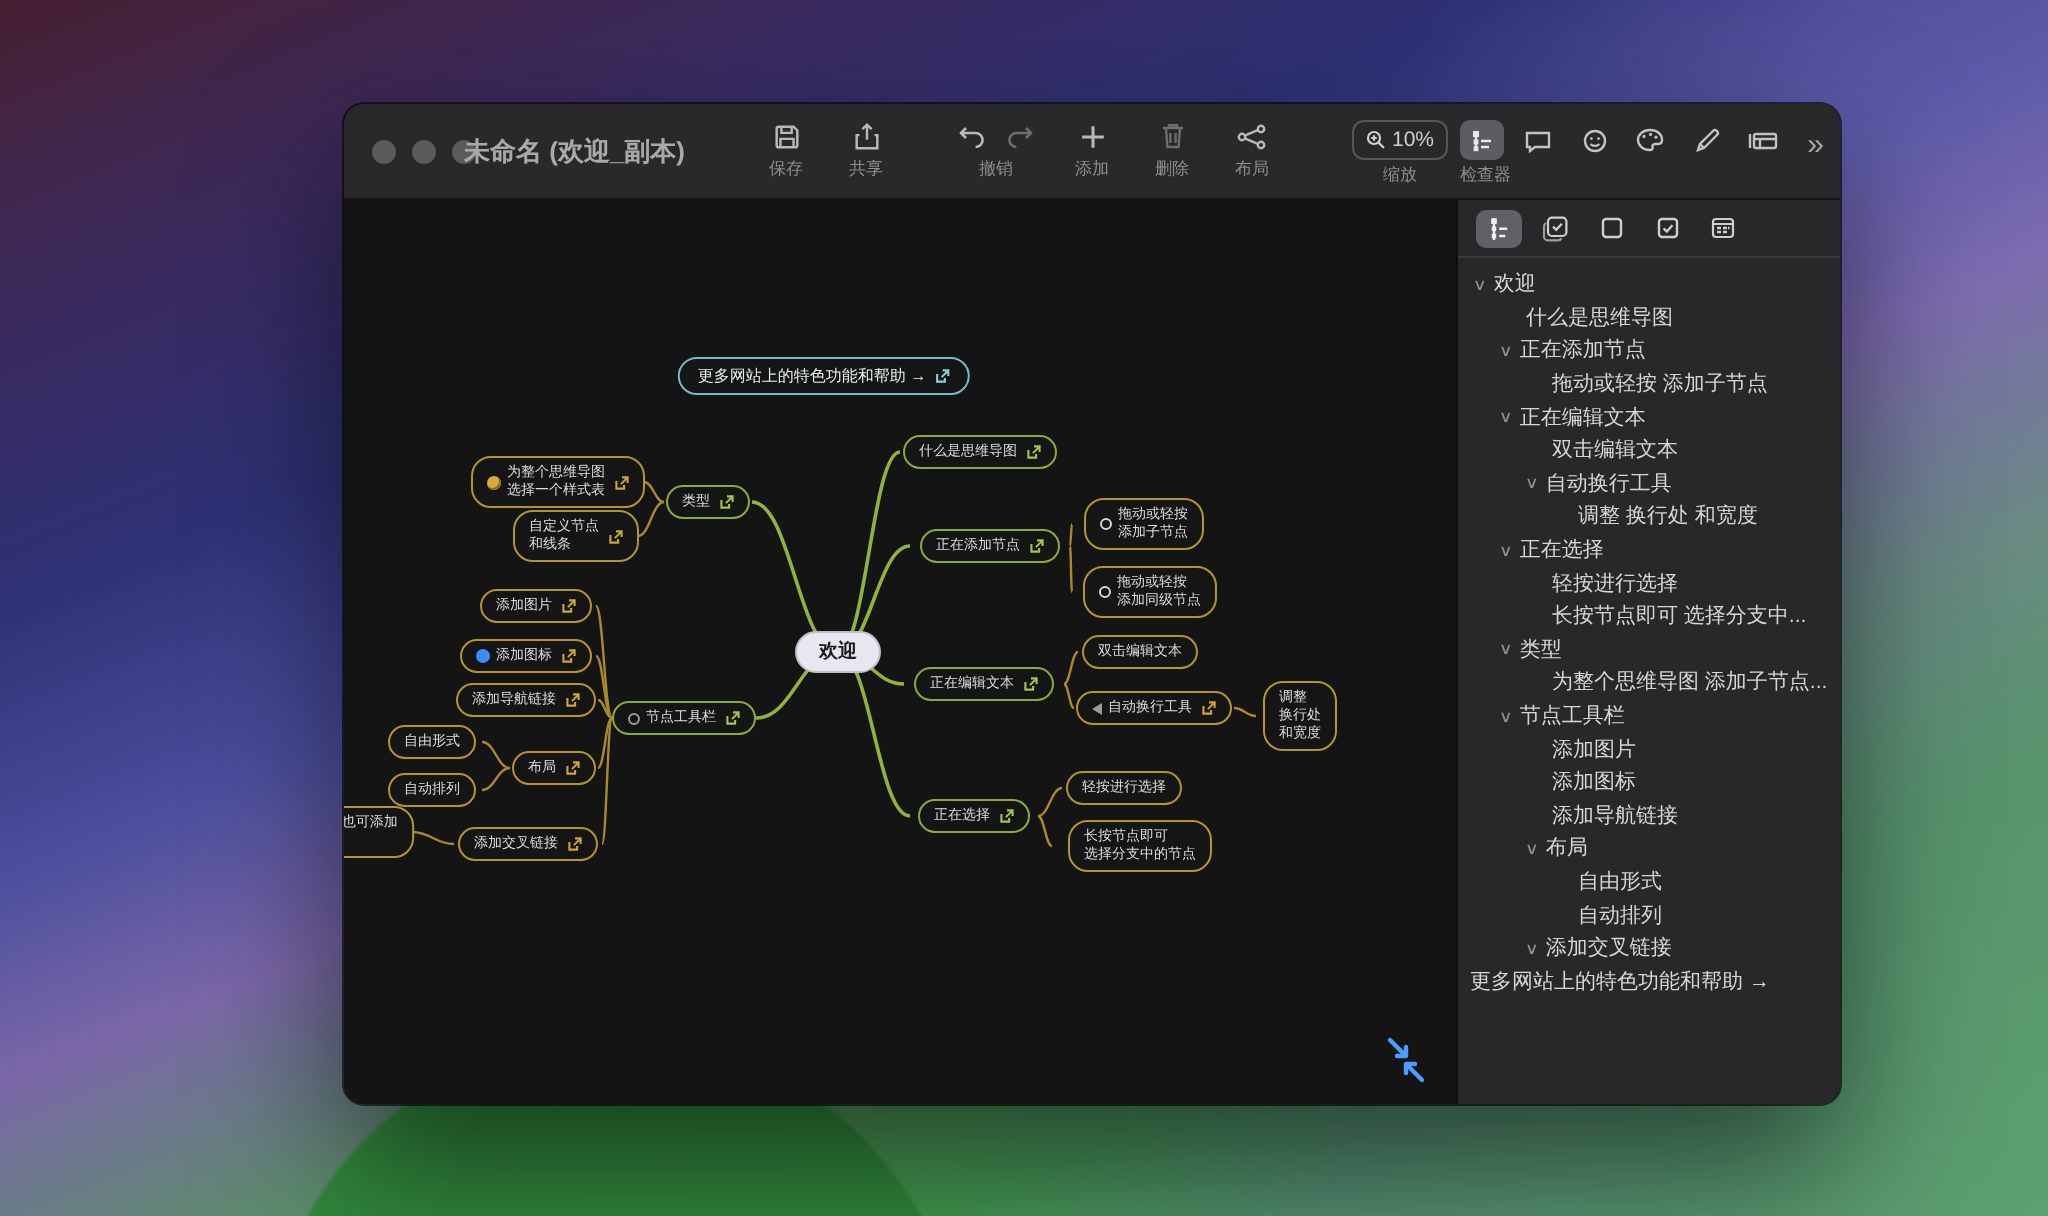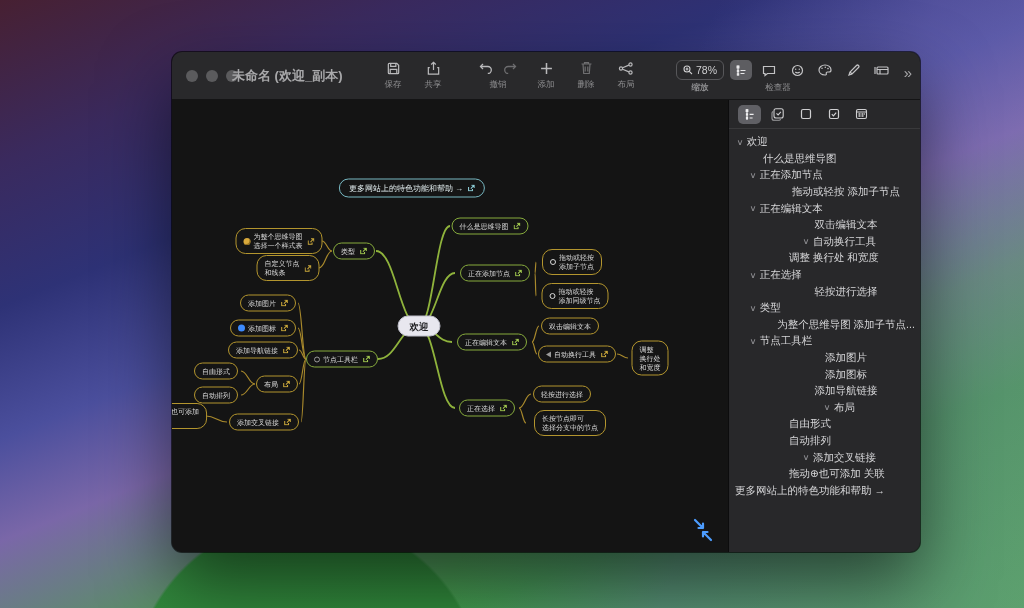--- a/index.html
+++ b/index.html
@@ -19,25 +19,25 @@
   
   .titlebar { position:relative; height:48px; background:#29292b; border-bottom:1px solid #141415;padding-left:16px; }
   .lights { position:absolute; left:14px; top:18px; display:flex; gap:8px; }
   .light { width:12px; height:12px; border-radius:50%; background:#5b5b5d; }
   .wtitle { position:absolute; left:60px; top:15px; font-size:13px; font-weight:bold; color:#a9a9ab; white-space:nowrap; }
   .tb-item { position:absolute; top:6px; width:44px; text-align:center; color:#b9b9bb; cursor:default; }
   .tb-item .ico { height:20px; display:flex; align-items:center; justify-content:center; }
   .tb-item .lbl { font-size:8.5px; color:#8d8d8f; margin-top:1px; }
   .zoom-pill { position:absolute; left:504px; top:8px; width:48px; height:20px; border:1px solid #57575a;
     border-radius:6px; display:flex; align-items:center; justify-content:center; gap:3px; color:#cfcfd1; font-size:10.5px; }
-  .zoom-lbl { position:absolute; left:504px; top:30px; width:48px; text-align:center; font-size:8.5px; color:#8d8d8f;font-weight:bold; }
+  .zoom-lbl { position:absolute; left:504px; top:30px; width:48px; text-align:center; font-size:8.5px; color:#8d8d8f; }
   .insp { position:absolute; left:558px; top:8px; display:flex; align-items:center; gap:6px; color:#c2c2c4; }
   .insp .iico { width:22px; height:20px; display:flex; align-items:center; justify-content:center; border-radius:5px; }
   .insp .iico.sel { background:#5d5d61; color:#e8e8ea; }
-  .insp-lbl { position:absolute; left:558px; top:30px; width:96px; text-align:center; font-size:8.5px; color:#8d8d8f; }
+  .insp-lbl { position:absolute; left:558px; top:30px; width:96px; text-align:left; font-size:8.5px; color:#8d8d8f; }
   .overflow { position:absolute; right:10px; top:12px; color:#a8a8aa; font-size:15px; letter-spacing:-2px; }
   
   .content { position:absolute; top:48px; left:0; right:0; bottom:0; display:flex; }
   .canvas { position:relative; width:556px; height:100%; background:#141414; overflow:hidden; }
   #mm-edges { position:absolute; left:0; top:0; }
   .node { position:absolute; transform:translate(-50%,-50%); background:#151515; color:#dddddd;
     border-radius:10px; padding:3px 7px; font-size:7px; line-height:9px; white-space:nowrap;
     display:flex; align-items:center; gap:3px; z-index:2; }
   .node .tx div { text-align:left; }
   .node.green { border:1.5px solid #87ab3d; }
@@ -58,21 +58,21 @@
   .sidebar { width:192px; height:100%; background:#28282a; border-left:1px solid #0c0c0d; display:flex; flex-direction:column; }
   .stabs { height:29px; display:flex; align-items:center; gap:5px; padding-left:9px; border-bottom:1px solid #39393b; color:#cfcfd1; }
   .stab { width:23px; height:19px; display:flex; align-items:center; justify-content:center; border-radius:5px; font-size:12px; }
   .stab.sel { background:#606065; color:#f0f0f2; }
   #outline-list { padding:5px 4px 0 6px; }
   .orow { height:16.6px; display:flex; align-items:center; color:#d6d6d8; font-size:10.5px; white-space:nowrap; overflow:hidden; }
   .orow .chev { color:#8f8f93; font-size:8px; margin-right:4px; transform:scaleX(1.2); }
   .lvl0 { padding-left:2px; } .lvl0 .otext { margin-left:0; }
   .lvl0.nochev { padding-left:2px; }
   .lvl1 { padding-left:15px; }
-  .lvl2 { padding-left:28px;justify-content:center; }
+  .lvl2 { padding-left:28px; }
   .lvl3 { padding-left:41px; }
   .orow.nochev { padding-left:0; }
   .orow.nochev.lvl1 { padding-left:28px; }
   .orow.nochev.lvl2 { padding-left:41px; }
   .orow.nochev.lvl3 { padding-left:54px; }
   svg { display:block; }
 </style>
 </head>
 <body>
 
@@ -144,21 +144,21 @@
           </svg>
       </div>
       <div class="lbl">布局</div>
     </div>
 
     <div class="zoom-pill">
       <svg width="10" height="10" viewBox="0 0 10 10" fill="none" stroke="#cfcfd1" stroke-width="1.1">
           <circle cx="4" cy="4" r="3"></circle>
           <path d="M6.3 6.3L9 9M4 2.6v2.8M2.6 4h2.8"></path>
         </svg>
-      <span>78%</span>
+      <span>10%</span>
     </div>
     <div class="zoom-lbl">缩放</div>
 
     <div class="insp">
       <div class="iico sel">
         <svg width="13" height="13" viewBox="0 0 13 13" fill="none" stroke="currentColor" stroke-width="1.2">
             <path d="M3 1.5v10"></path>
             <rect x="1.5" y="1.5" width="3" height="3" fill="currentColor" stroke="none"></rect>
             <path d="M5.5 6.5h5M5.5 9.5h4"></path>
             <rect x="1.8" y="5.8" width="2.4" height="2.4" fill="currentColor" stroke="none"></rect>
@@ -534,20 +534,23 @@
           <div class="orow lvl3 nochev">
             <span class="otext">调整 换行处 和宽度</span>
           </div>
           <div class="orow lvl1">
             <span class="chev">∨</span>
             <span class="otext">正在选择</span>
           </div>
           <div class="orow lvl2 nochev">
             <span class="otext">轻按进行选择</span>
           </div>
+          <div class="orow lvl2 nochev">
+            <span class="otext">长按节点即可 选择分支中...</span>
+          </div>
           <div class="orow lvl1">
             <span class="chev">∨</span>
             <span class="otext">类型</span>
           </div>
           <div class="orow lvl2 nochev">
             <span class="otext">为整个思维导图 添加子节点...</span>
           </div>
           <div class="orow lvl1">
             <span class="chev">∨</span>
             <span class="otext">节点工具栏</span>
@@ -568,22 +571,19 @@
           <div class="orow lvl3 nochev">
             <span class="otext">自由形式</span>
           </div>
           <div class="orow lvl3 nochev">
             <span class="otext">自动排列</span>
           </div>
           <div class="orow lvl2">
             <span class="chev">∨</span>
             <span class="otext">添加交叉链接</span>
           </div>
-          <div class="orow lvl3 nochev">
-            <span class="otext">拖动⊕也可添加 关联</span>
-          </div>
           <div class="orow lvl0 nochev">
             <span class="otext">更多网站上的特色功能和帮助 →</span>
           </div>
         </div>
     </div>
   </div>
 </div>
 
 </body></html>

